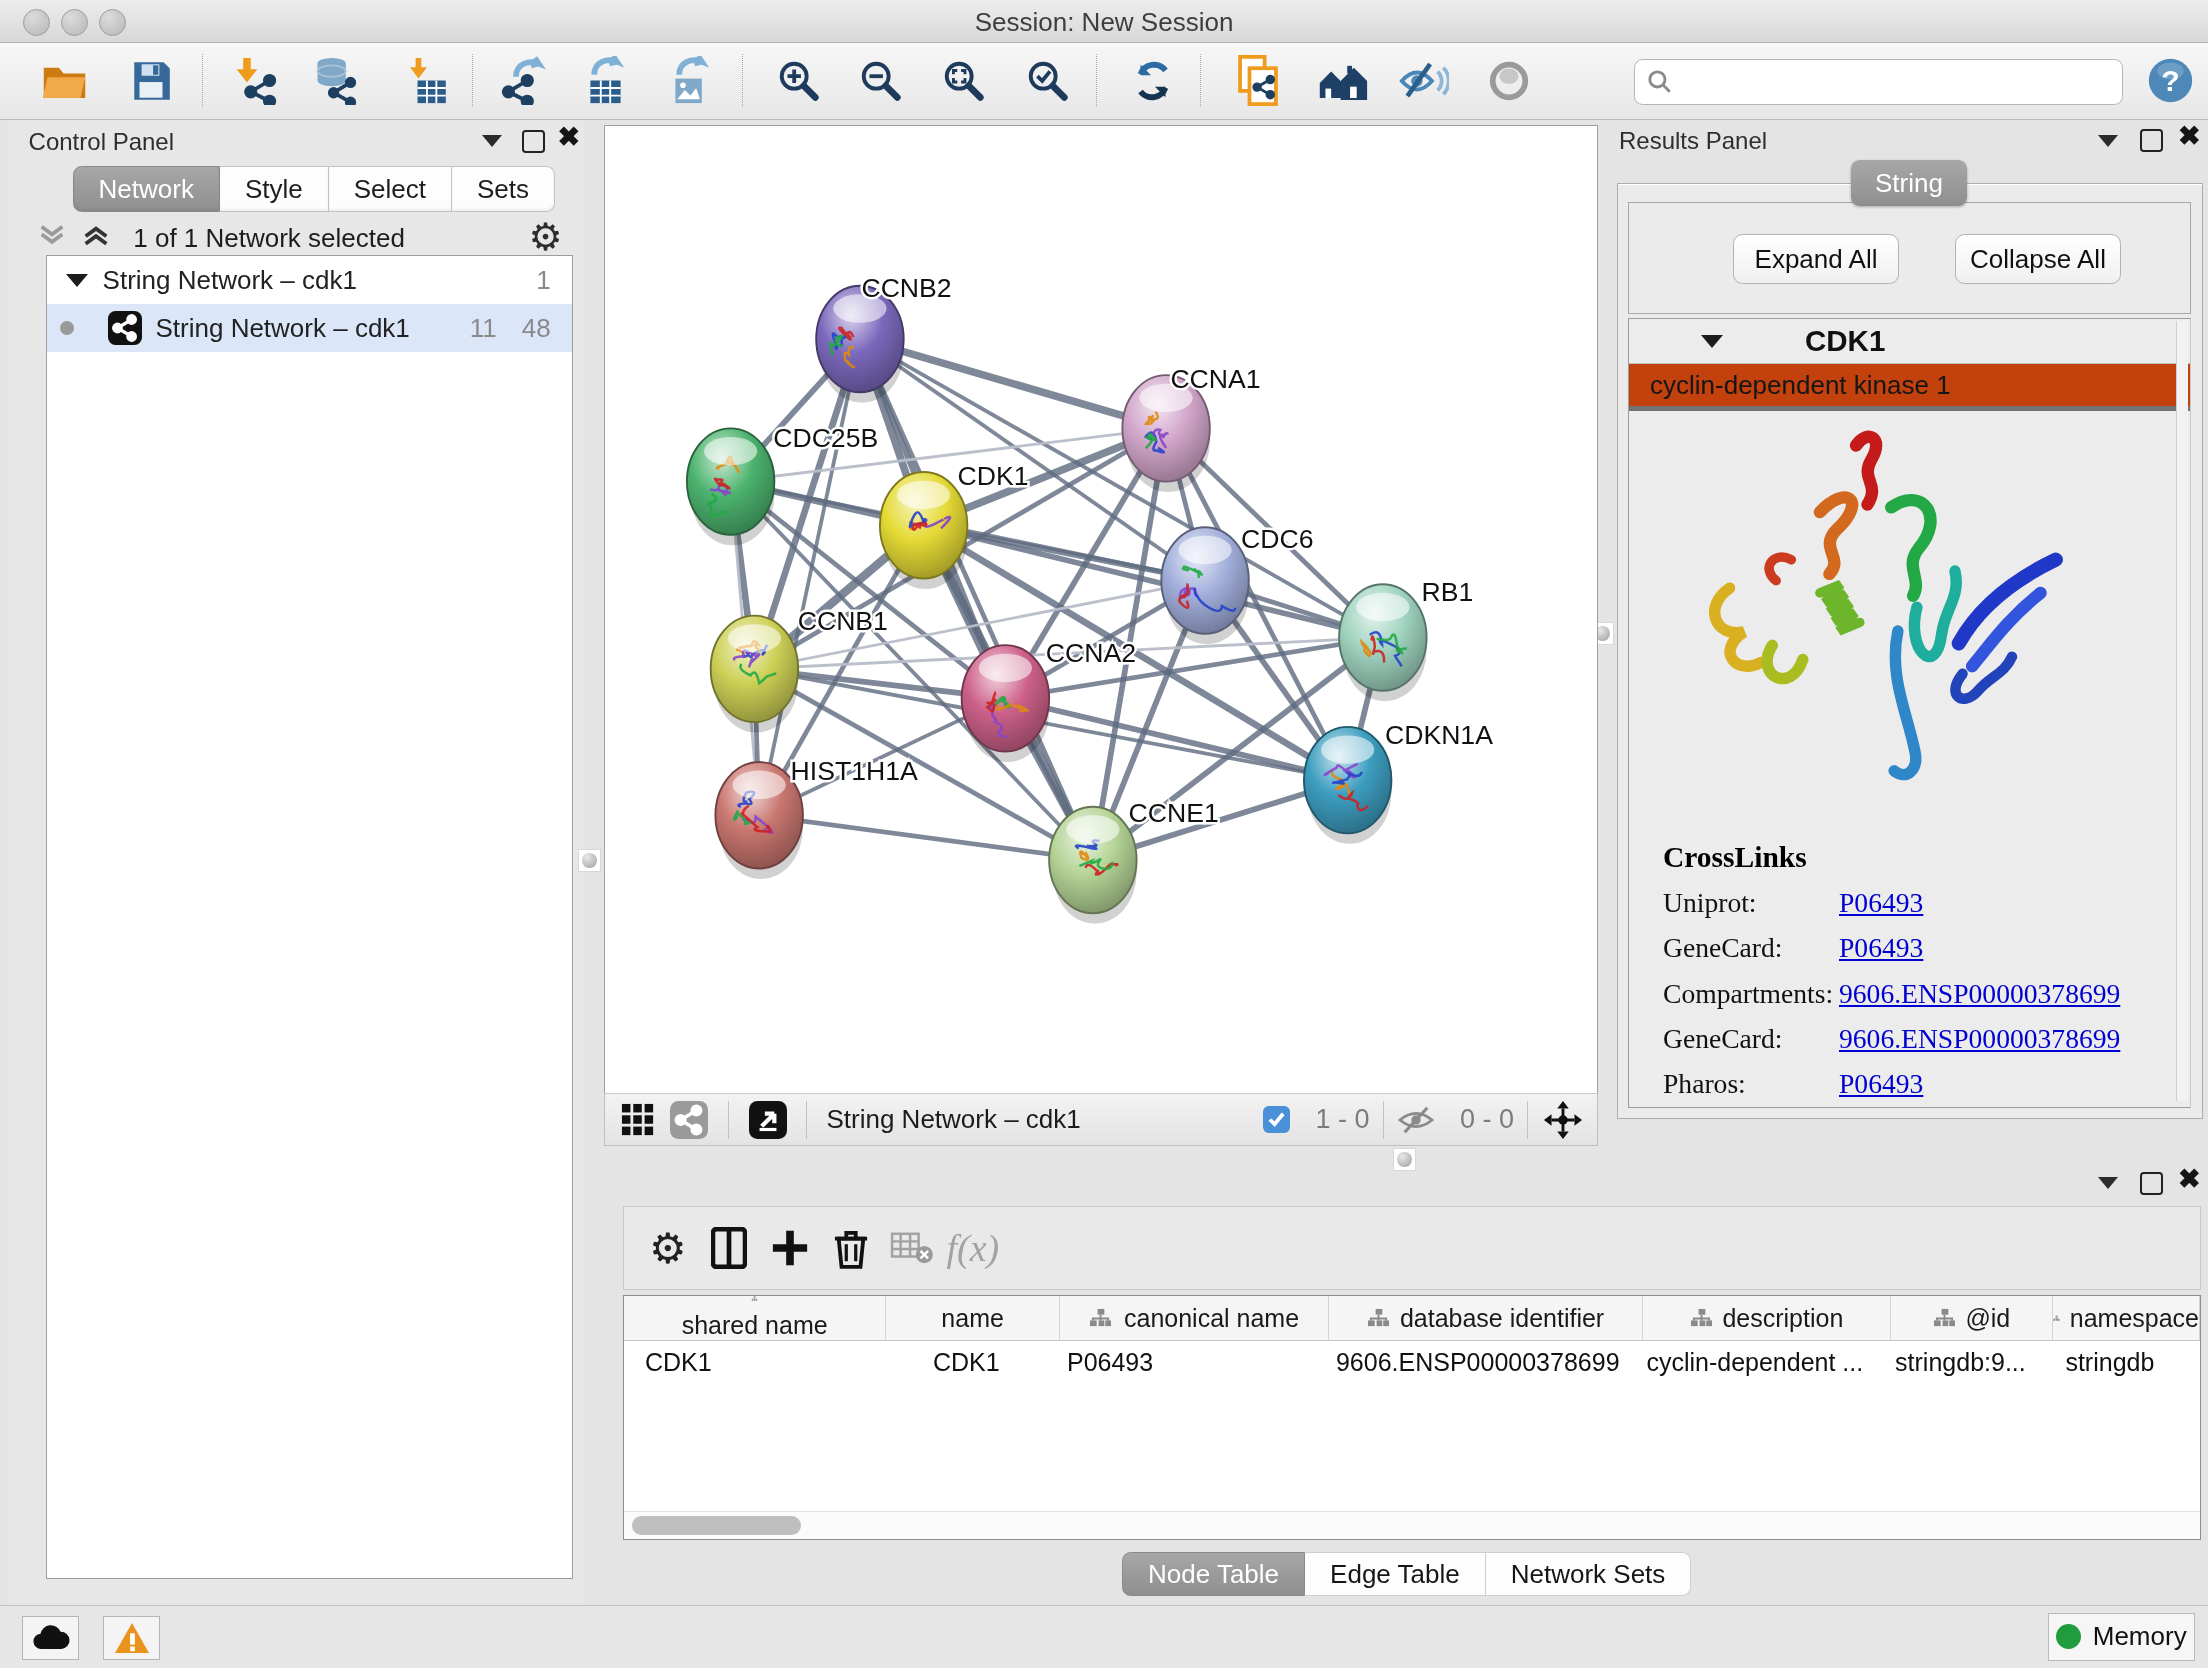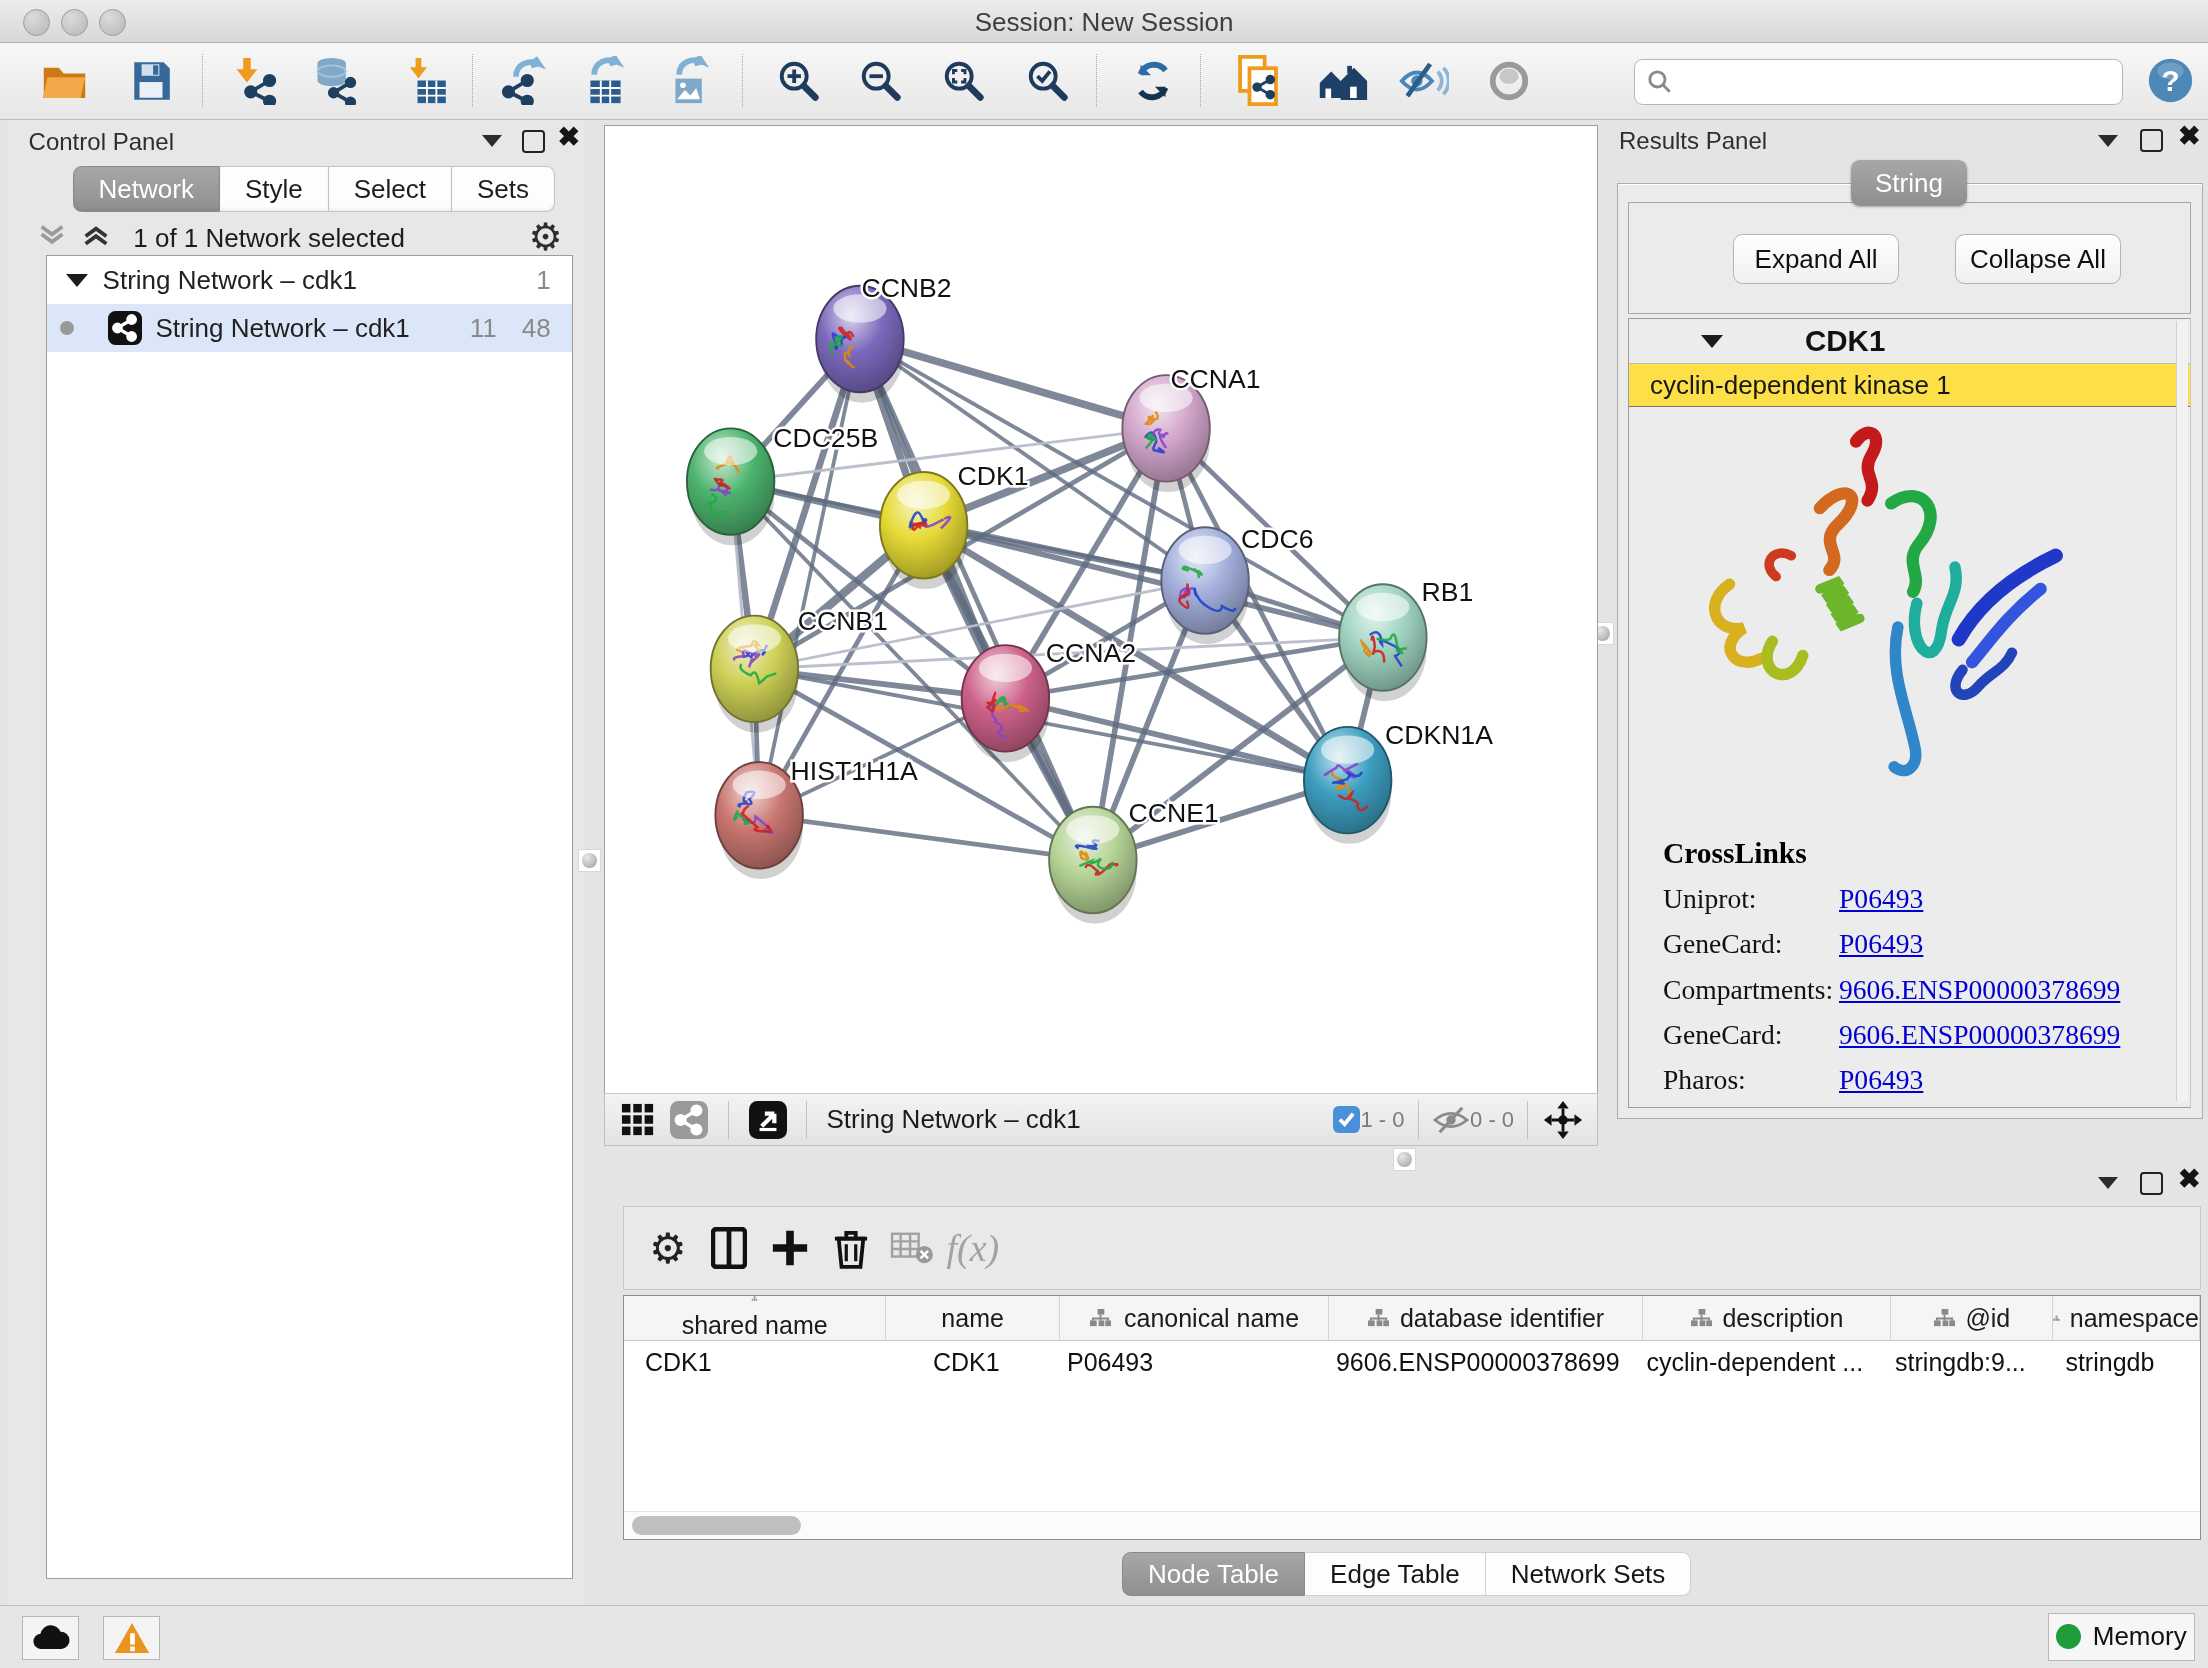--- a/index.html
+++ b/index.html
@@ -49,39 +49,39 @@
     display:flex;align-items:center;justify-content:center}
   .knob-ball{width:14.3px;height:14.3px;border-radius:50%;
     background:radial-gradient(circle at 35% 30%,#e8e8e8,#9e9e9e)}
 
   
   .netview{left:604px;top:125px;width:992px;height:967px;background:#fff;border:1px solid #9f9f9f}
   .netbar{left:604px;top:1093px;width:992px;height:51px;
     background:linear-gradient(#f3f3f3,#e3e3e3);border:1px solid #bfbfbf;border-top:1px solid #c8c8c8;
     display:flex;align-items:center}
   .netbar .vr{width:1px;height:38px;background:#c2c2c2;margin:0 13.3px}
-  .nb-counts{font-size:22px;color:#7b7b7b;margin-left:0}
+  .nb-counts{font-size:27px;color:#7b7b7b;margin-left:25px}
   .nb-name{font-size:26px;color:#1c1c1c}
   .checkbox{width:27px;height:27px;border-radius:5.7px;background:#4a90d9;display:flex;
     align-items:center;justify-content:center}
   .rtab{left:1851px;top:160px;width:116px;height:46px;border-radius:8.6px;
     background:linear-gradient(#a7a7a7,#8f8f8f);color:#fff;font-size:26px;
     display:flex;align-items:center;justify-content:center;box-shadow:0 1px 2.9px rgba(0,0,0,.3);z-index:3}
   .rbox{left:1617px;top:183px;width:584px;height:934px;background:#ebebeb;
     border:1px solid #adadad;box-shadow:inset 0 1px 0 #fff}
   .rbtnbox{left:1628px;top:202px;width:561px;height:110px;background:#ebebeb;border:1px solid #a8a8a8}
   .rbtn{top:234px;height:48px;background:linear-gradient(#ffffff,#f0f0f0);
     border:1px solid #b3b3b3;border-radius:9.5px;font-size:26px;color:#101010;
     display:flex;align-items:center;justify-content:center}
   .rcontent{left:1628px;top:318px;width:561px;height:788px;background:#ececec;
     border:1.9px solid #9c9c9c;border-right:1.9px solid #c9c9c9}
   .gene-row{height:44px;display:flex;align-items:center;border-bottom:1px solid #bdbdbd}
   .gene-symbol{font-size:29.5px;font-weight:bold;color:#111}
-  .gene-desc{height:42px;display:flex;align-items:center;background:#fde047;
-    border-bottom:1px solid #737373;font-size:26px;padding-left:21px;color:#161616}
+  .gene-desc{height:42px;display:flex;align-items:center;background:#c2410c;
+    border-bottom:5px solid #737373;font-size:26px;padding-left:21px;color:#161616}
   .xl-title{font-family:"Liberation Serif",serif;font-weight:bold;font-size:29.5px;color:#000}
   .xl-row{font-family:"Liberation Serif",serif;font-size:27.6px;display:flex;margin-top:13.3px}
   .xl-label{width:176px;color:#111}
   .xl-link{color:#0000d0;text-decoration:underline}
   .rscroll{position:absolute;right:1.9px;top:1.9px;width:11.4px;height:780px;background:#f2f2f2;
     border-left:1px solid #d0d0d0}
 
   
   .tpanel-toolbar{left:623px;top:1206px;width:1576px;height:82px;background:#e9e9e9;
     border:1px solid #c9c9c9;display:flex;align-items:center}

